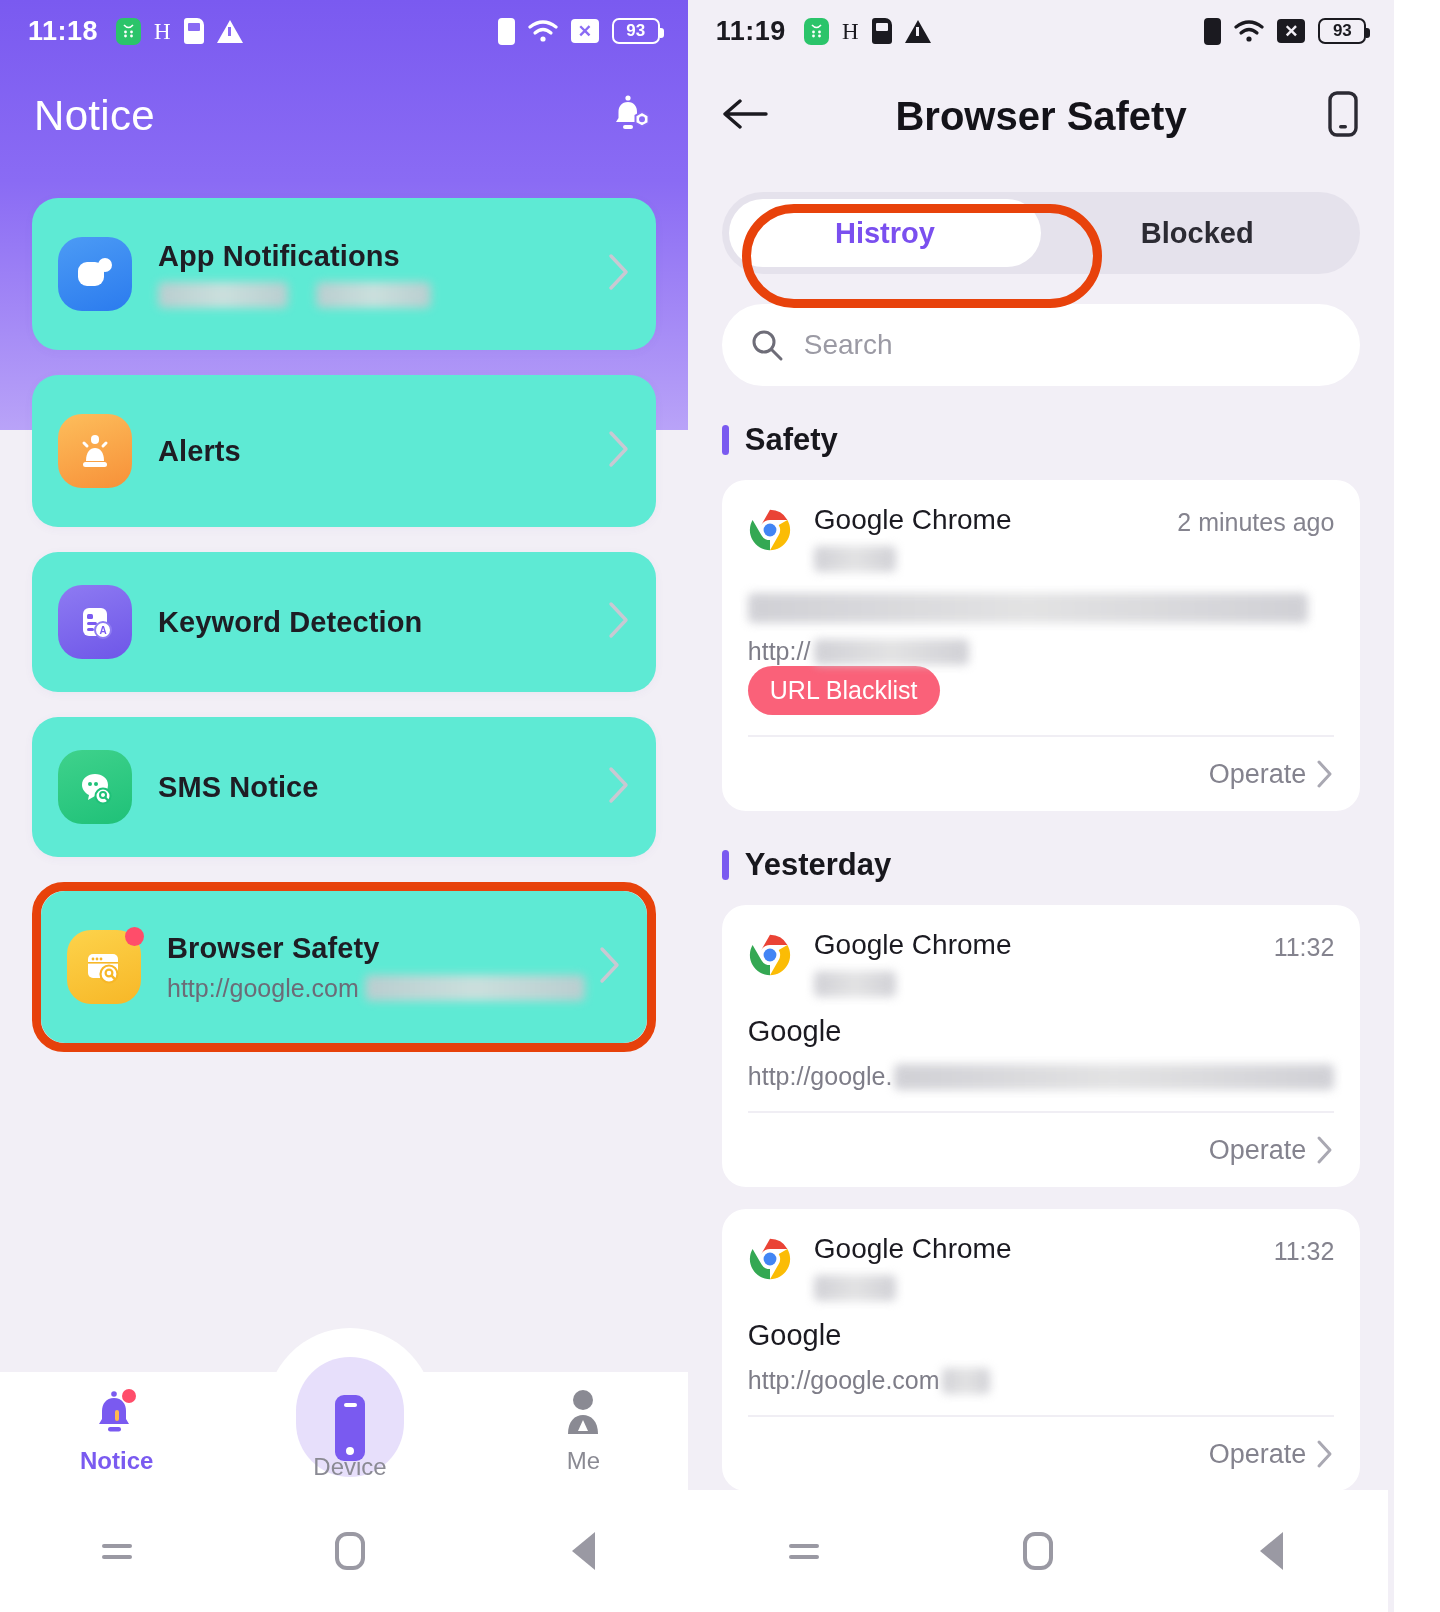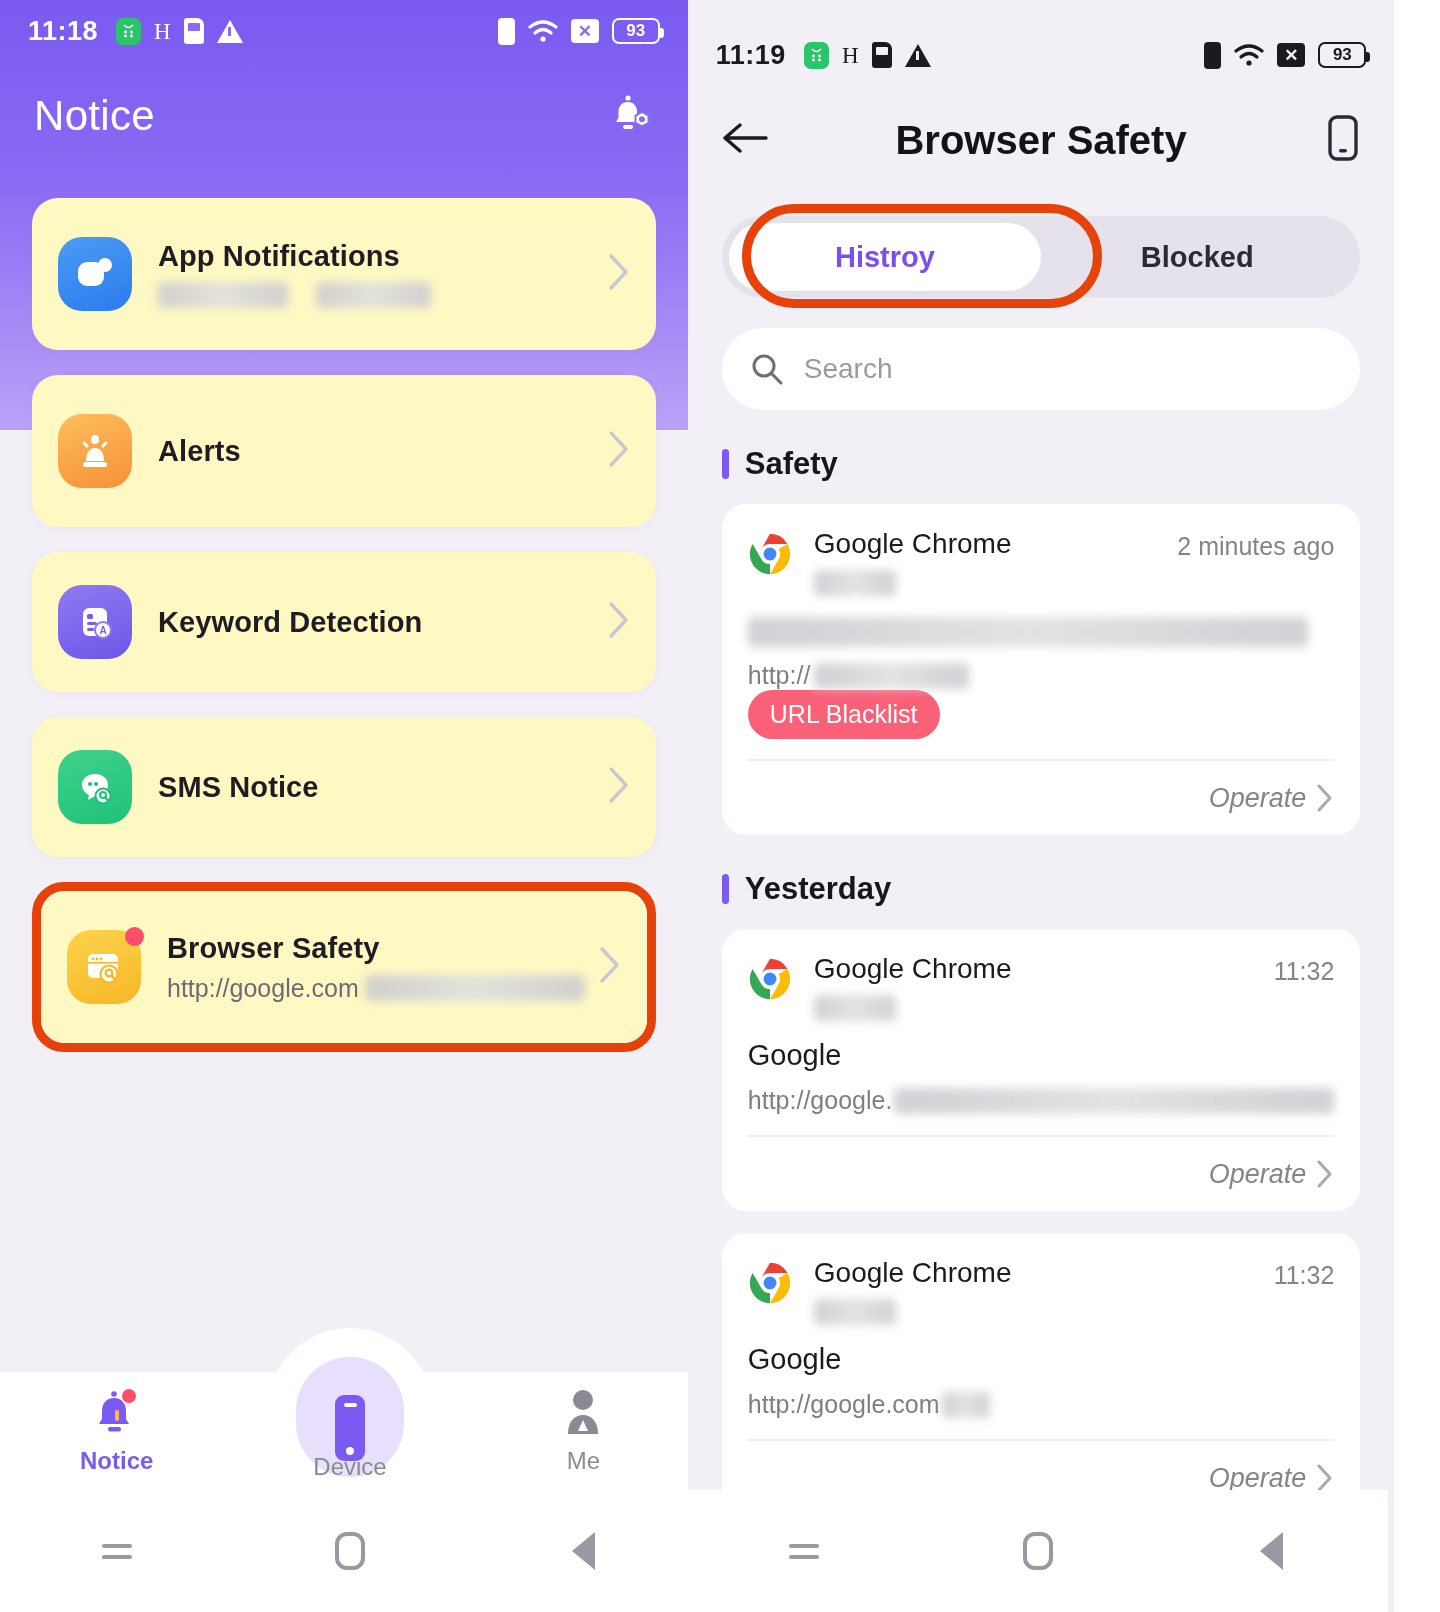--- a/index.html
+++ b/index.html
@@ -48,21 +48,21 @@
 
   .notice-bar {
     position: relative; z-index: 2; height: 108px;
     display: flex; align-items: center; padding: 0 34px;
   }
   .notice-title { color: #fff; font-size: 42px; font-weight: 400; letter-spacing:.3px; }
   .bellgear { margin-left: auto; }
 
   .left-list { position: relative; z-index: 2; padding: 28px 32px 0 32px; display: flex; flex-direction: column; gap: 25px; }
   .lcard {
-    background: #fef9c3; border-radius: 26px; min-height: 140px;
+    background: #5eead4; border-radius: 26px; min-height: 140px;
     display: flex; align-items: center; padding: 8px 26px;
     box-shadow: 0 2px 10px rgba(90,70,160,.05);
     justify-content: flex-end;
   }
   .lcard.tall { min-height: 152px; }
   .app-ico { width: 74px; height: 74px; border-radius: 24px; flex: 0 0 74px; position: relative; display:flex; align-items:center; justify-content:center; }
   .ico-blue { background: linear-gradient(160deg,#4C9BF5,#2B7BEE); }
   .ico-orange { background: linear-gradient(160deg,#FDBE5C,#F79038); }
   .ico-violet { background: linear-gradient(160deg,#8E7BF2,#6E56E8); }
   .ico-green { background: linear-gradient(160deg,#3FD28C,#1FC178); }
@@ -99,21 +99,21 @@
 
   .androidbar { position: absolute; left:0; bottom:0; width: 700px; height: 122px; background:#fff; display:flex; align-items:center; }
   .androidbar > div { flex:1; display:flex; align-items:center; justify-content:center; }
   .ab-menu { width: 30px; }
   .ab-menu i { display:block; height:4px; background:#9A99A3; border-radius:2px; margin: 7px 0; }
   .ab-home { width: 30px; height: 38px; border: 4px solid #9A99A3; border-radius: 12px; }
   .ab-back { width:0;height:0;border-top:19px solid transparent;border-bottom:19px solid transparent;border-right:23px solid #9A99A3; }
 
   
   .screen-right { width: 740px; height: 1612px; position: relative; background: #F2EFF6; }
-  .statusbar.dark { color: #1B1A20; margin-top: 24px; }
+  .statusbar.dark { color: #1B1A20; }
   .sim.dk::after, .warn.dk::after { background:#F2EFF6; }
   .xbox.dk span { color:#F2EFF6; }
 
   .rhead { height: 108px; display: flex; align-items: center; padding: 0 34px; position: relative; }
   .rtitle { font-size: 40px; font-weight: 700; color:#141319; position:absolute; left:0; right:0; text-align:center; pointer-events:none; }
   .back-arrow { position: relative; z-index: 2; }
   .devicebtn { margin-left: auto; position: relative; z-index: 2; }
 
   .tabs-hl { margin: 14px 34px 0 34px; border: 9px solid #E8420B; border-radius: 58px; width: 360px; position:absolute; left:20px; top:190px; height: 104px; z-index: 3; }
   .tabs {
@@ -137,21 +137,21 @@
   .hcard { margin: 22px 34px 0 34px; background:#fff; border-radius: 24px; padding: 24px 26px 0 26px; }
   .hc-top { display:flex; align-items:flex-start; }
   .chrome { width: 44px; height: 44px; flex: 0 0 44px; margin-top: 4px; }
   .hc-app { margin-left: 22px; flex:1; min-width:0; }
   .hc-appname { font-size: 28px; color:#1B1A21; }
   .hc-time { font-size: 25px; color:#84838E; margin-top: 4px; white-space: nowrap; }
   .hc-title { font-size: 29px; color:#1B1A21; margin-top: 18px; }
   .hc-url { font-size: 25px; color:#7E7D88; margin-top: 14px; display:flex; align-items:center; }
   .badge { display:inline-block; background:#FA6179; color:#fff; font-size: 25px; padding: 10px 22px; border-radius: 30px; }
   .hc-foot { margin-top: 20px; border-top: 2px solid #F0EEF4; height: 76px; display:flex; align-items:center; justify-content:flex-end; gap:10px; }
-  .op-label { font-size: 27px; color:#84838E;font-style:italic; }
+  .op-label { font-size: 27px; color:#84838E; }
 </style>
 </head>
 <body>
 
 <div class="screens">
 
   <div class="screen-left">
     <div class="purple-head"></div>
 
     <div class="statusbar">

